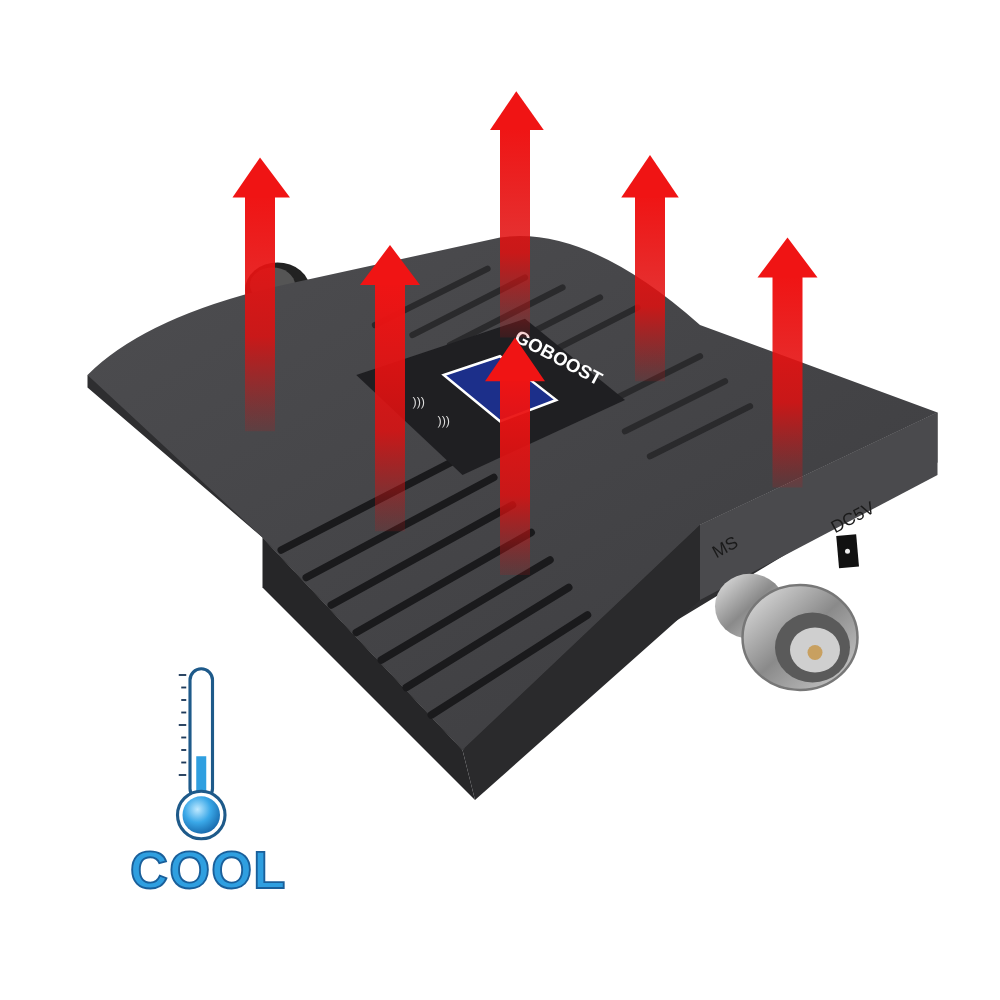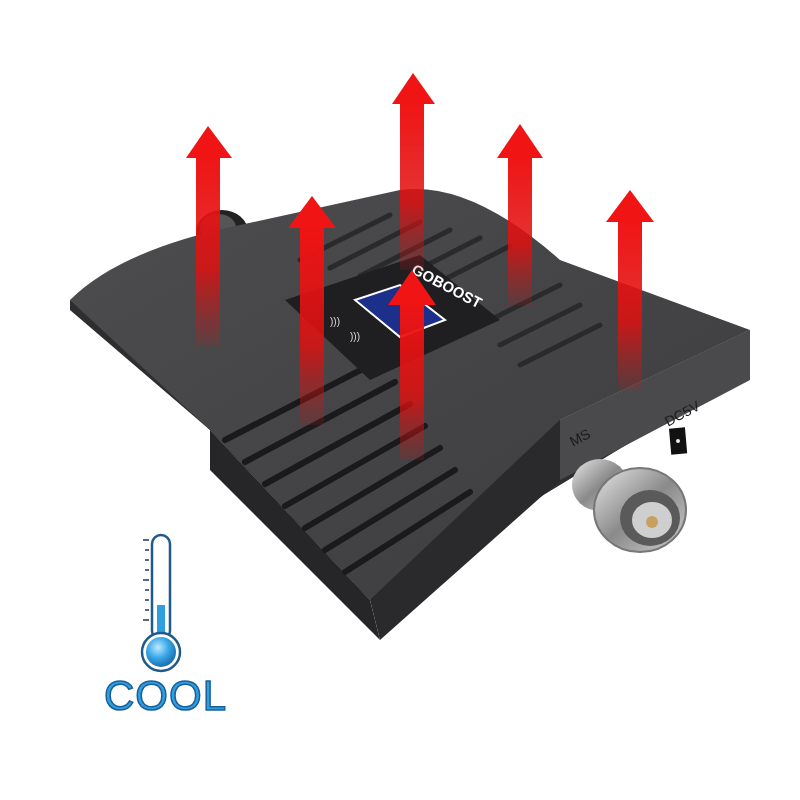--- a/index.html
+++ b/index.html
@@ -1,21 +1,21 @@
 <!DOCTYPE html>
 <html><head>
 <meta charset="utf-8">
 <style>
   html, body { margin:0; padding:0; background:#ffffff; }
   body { width:800px; height:800px; position:relative; overflow:hidden; font-family:"Liberation Sans", sans-serif; }
   .stage { position:absolute; left:0; top:0; width:800px; height:800px; }
   .label-text { font-family:"Liberation Sans", sans-serif; font-weight:bold; }
   .cool-text {
     position:absolute; left:104px; top:672px; font-family:"Liberation Sans", sans-serif;
-    font-size:42px; font-weight:normal; color:#2f9fe0; letter-spacing:1px;
+    font-size:42px; font-weight:bold; color:#2f9fe0; letter-spacing:1px;
     -webkit-text-stroke:1.5px #1a5f9a;
   }
 </style>
 </head>
 <body>
 
 <div class="stage">
   <svg width="800" height="800" viewBox="0 0 800 800">
     <defs>
       <linearGradient id="arrowGrad" x1="0" y1="0" x2="0" y2="1">

